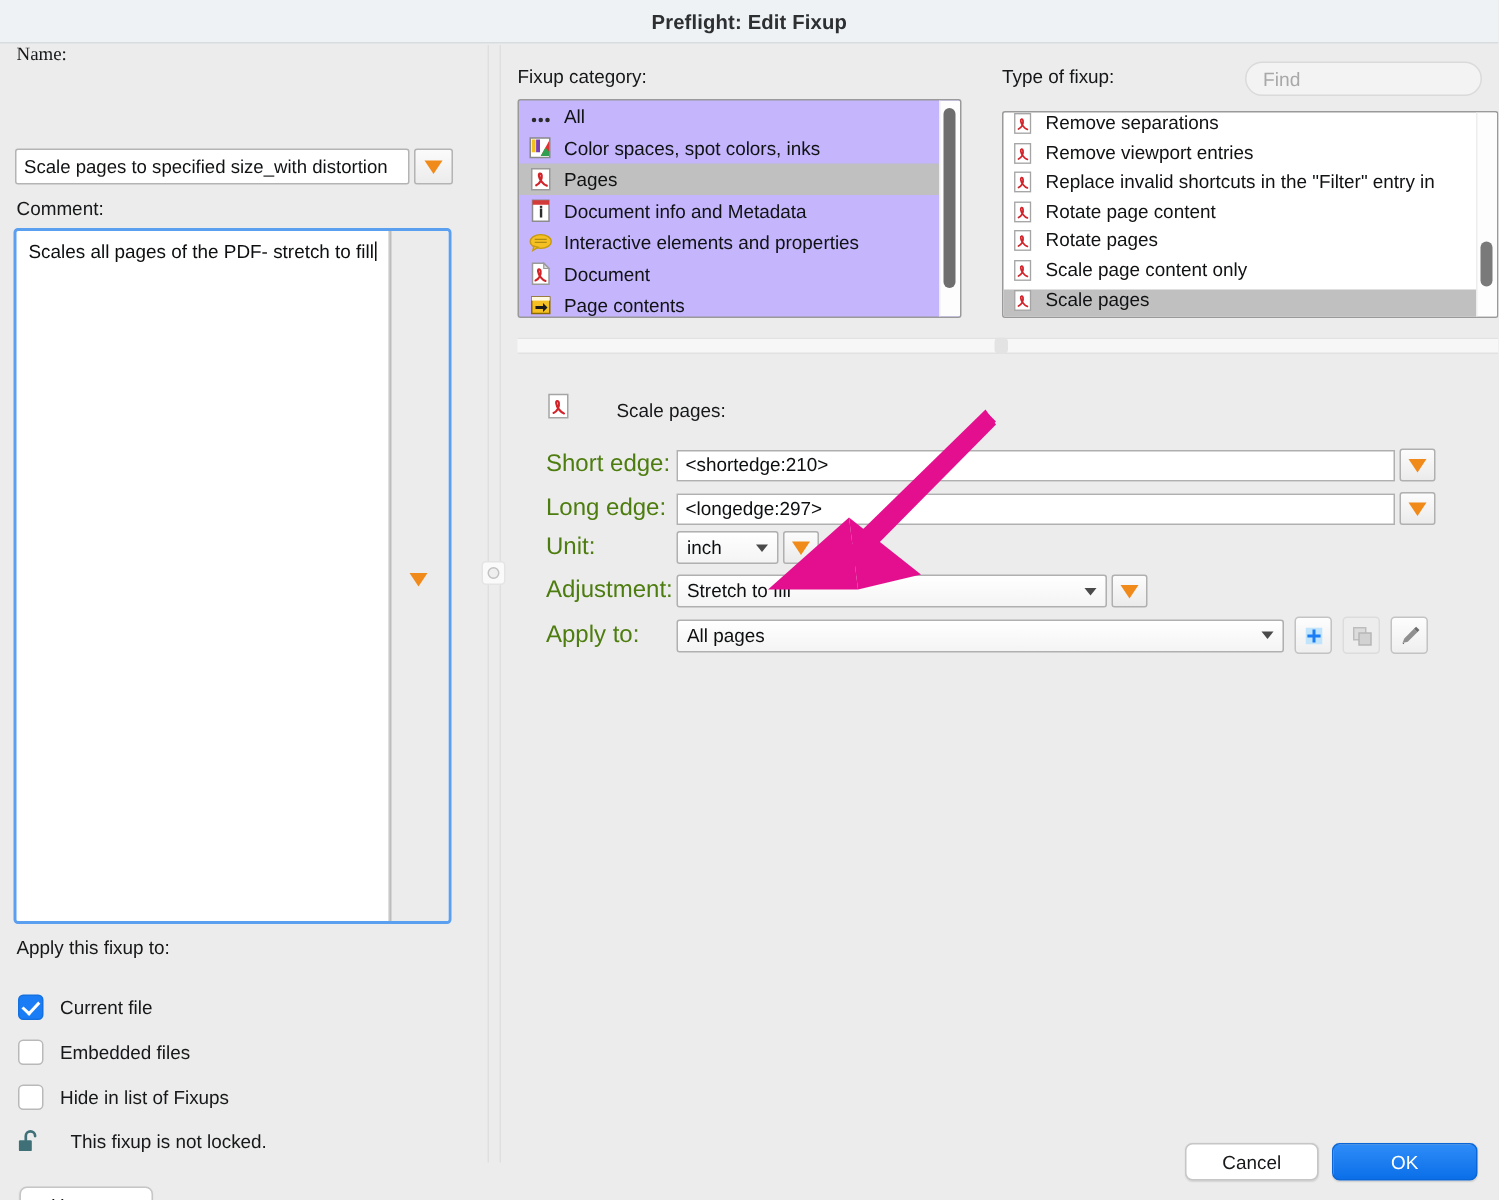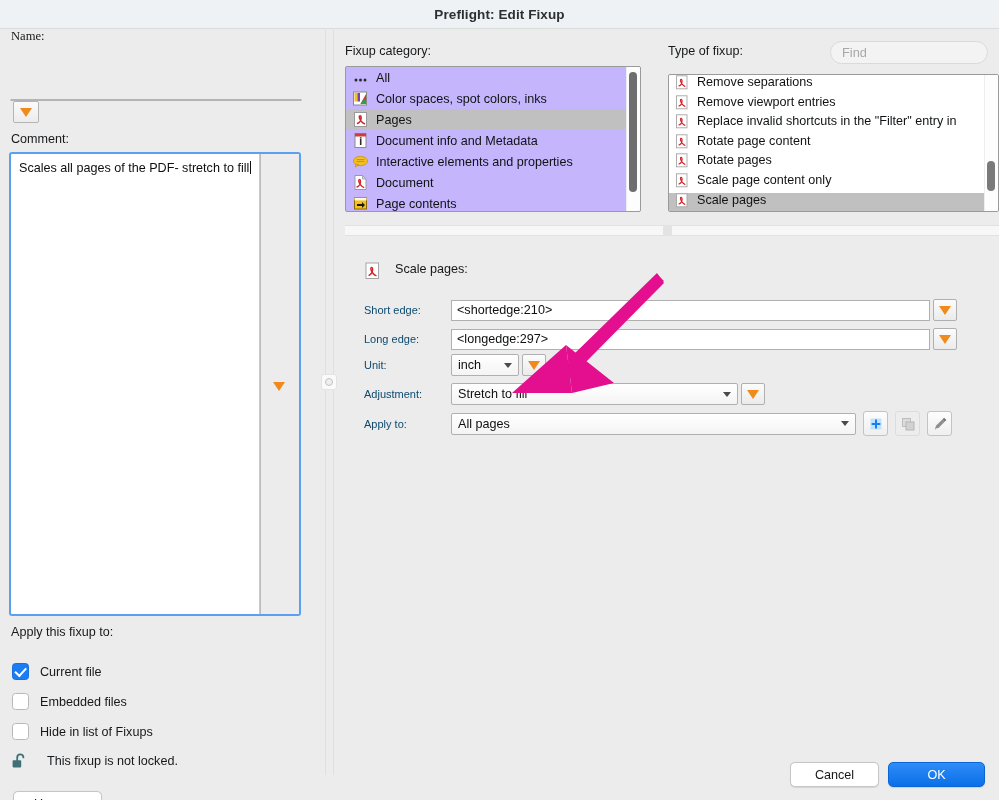--- a/index.html
+++ b/index.html
@@ -23,21 +23,21 @@
   .titlebar .title {
     font-size: 13.5px; font-weight: bold; color: #2d2f31; letter-spacing: 0.1px;
   }
 
   
   .lbl { font-size: 12.6px; color: #16181a; }
 
   
   .left-pane { position: absolute; left: 0; top: 29px; width: 320px; height: 771px; }
   .name-label { position: absolute; left: 11px; top: 0; font-family: Liberation Serif, serif; }
-  .name-row { position: absolute; left: 10px; top: 70px; width: 292px; height: 24px; display: flex; flex-direction: column; }
+  .name-row { position: absolute; left: 10px; top: 70px; width: 292px; height: 24px; display: flex; }
   .name-field {
     flex: 1; height: 24px; background: #ffffff;
     border: 1px solid #b4b4b4; border-radius: 2px;
     display: flex; align-items: center; padding: 0 5px;
     font-size: 12.4px; color: #101214; overflow: hidden; white-space: nowrap;
   }
   .orange-btn {
     width: 26px; height: 24px; margin-left: 3px;
     background: linear-gradient(#fbfbfb,#ececed);
     border: 1px solid #b4b4b4; border-radius: 2px;
@@ -174,25 +174,25 @@
     position: absolute; left: 0; top: 3px; width: 100%; height: 11px;
     background: #f7f7f7; border-top: 1px solid #e2e2e2; border-bottom: 1px solid #e2e2e2;
   }
   .hsplit .grip {
     position: absolute; left: 318px; top: 3px; width: 9px; height: 11px;
     background: #e3e3e3; border-radius: 3px;
   }
 
   
   .panel { position: absolute; left: 345px; top: 250px; width: 654px; height: 200px; }
-  .panel-head { position: absolute; left: 19px; top: 12px; display: flex; align-items: flex-start; }
+  .panel-head { position: absolute; left: 19px; top: 12px; display: flex; align-items: center; gap: 16px; }
   .panel-head .ttl { margin-left: 14px; font-size: 12.6px; color: #16181a; }
 
   .frow { position: absolute; left: 19px; display: flex; align-items: center; }
-  .frow .flbl { width: 87px; font-size: 11px; color: #0c4a6e; }
+  .frow .flbl { width: 87px; font-size: 16px; color: #4d7c0f; }
   .txtfield {
     height: 21px; background: #ffffff; border: 1px solid #b0b0b0;
     display: flex; align-items: center; padding: 0 5px;
     font-size: 12.6px; color: #0d0f11; white-space: nowrap;
   }
   .obtn {
     width: 24px; height: 22px; margin-left: 3px;
     background: linear-gradient(#fcfcfc,#ebebeb);
     border: 1px solid #b0b0b0; border-radius: 2px;
     display: flex; align-items: center; justify-content: center;

